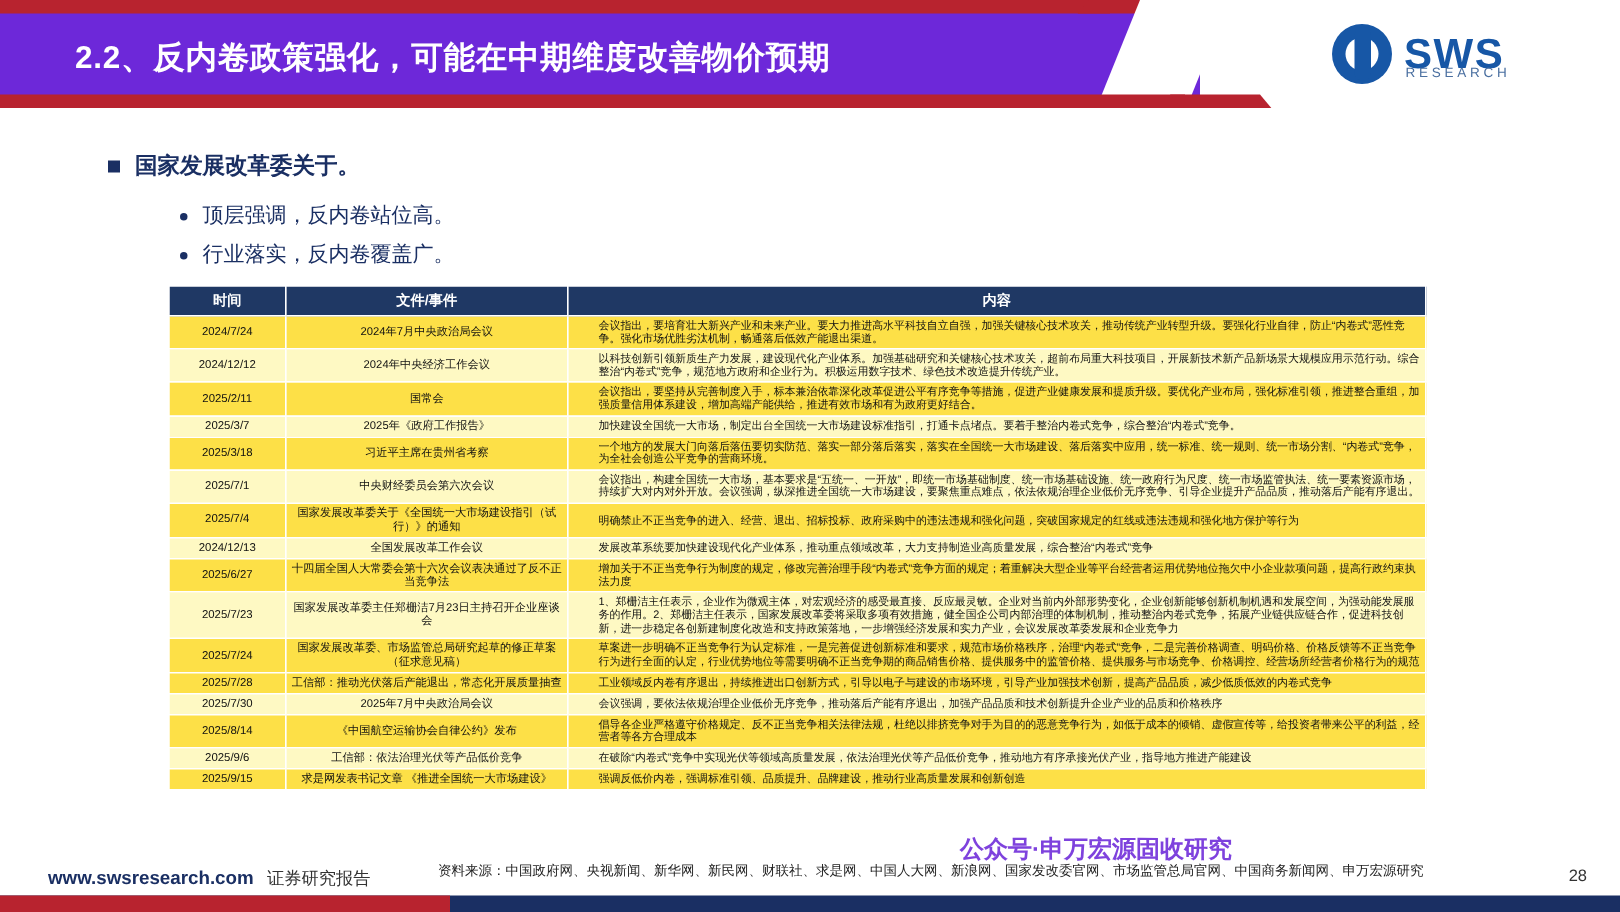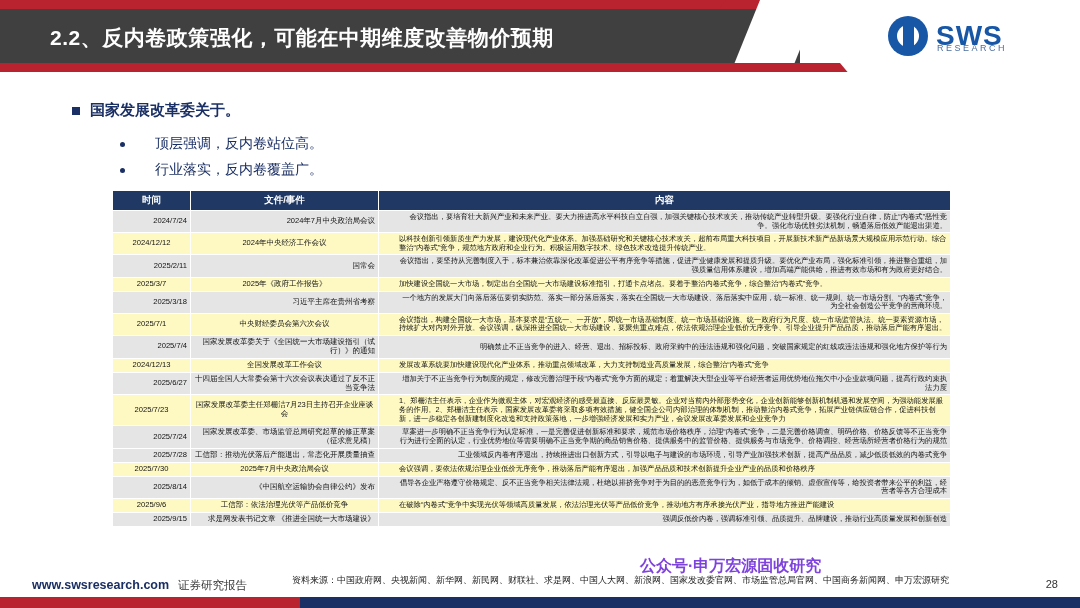--- a/index.html
+++ b/index.html
@@ -6,21 +6,21 @@
   body{
     width:1080px;height:608px;
     background:#ffffff;
     font-family:"Liberation Sans","DejaVu Sans",sans-serif;
     overflow:hidden;
     position:relative;
   }
   
   .header{
     position:absolute;left:0;top:0;width:1080px;height:72px;
-    background:#404040;
+    background:#6d28d9;
     overflow:hidden;
   }
   .header .red-bar-left{
     position:absolute;left:0;top:0;width:740px;height:9px;background:#b8232f;
   }
   .header .red-diag{
     position:absolute;left:726px;top:0;width:80px;height:9px;background:#b8232f;
     transform:skewX(-40deg);transform-origin:top left;
   }
   .header .white-diag{
@@ -71,21 +71,21 @@
   .bullet-l1{
     position:absolute;left:72px;top:101px;display:flex;align-items:center;gap:10px;
   }
   .bullet-l1 .sq{width:8px;height:8px;background:#1a2f63;display:inline-block;}
   .bullet-l1 .tx{color:#1a2f63;font-size:15px;font-weight:bold;}
 
   .bullet-l2{
     position:absolute;left:120px;display:flex;align-items:center;gap:10px;
   }
   .bullet-l2 .dot{width:5px;height:5px;background:#1a2f63;border-radius:50%;display:inline-block;}
-  .bullet-l2 .tx{color:#1a2f63;font-size:14px;margin-left:20px;}
+  .bullet-l2 .tx{color:#1a2f63;font-size:14px;}
   #b2a{top:135px;}
   #b2b{top:161px;}
 
   
   .tbl-wrap{
     position:absolute;left:112px;top:190px;width:838px;
   }
   table{border-collapse:collapse;width:838px;table-layout:fixed;}
   th{
     background:#1f3864;color:#ffffff;font-size:9.5px;font-weight:bold;
@@ -95,21 +95,21 @@
     border:1px solid #ffffff;
     font-size:7.3px;line-height:1.18;
     color:#111111;
     padding:2px 3px;
     vertical-align:middle;
     word-break:break-all;
   }
   td.c-date{text-align:center;font-size:7.6px;white-space:nowrap;}
   td.c-doc{text-align:center;font-size:7.5px;}
   td.c-body{text-align:left;padding-left:20px;}
-  tr.odd td{background:#e5e5e5;text-align:right;}
+  tr.odd td{background:#fde047;}
   tr.even td{background:#fef9c3;}
   col.w1{width:78px;}
   col.w2{width:188px;}
   col.w3{width:572px;}
 
   
   .src{
     position:absolute;left:292px;top:574px;
     font-size:9px;color:#222222;line-height:1.45;
   }

